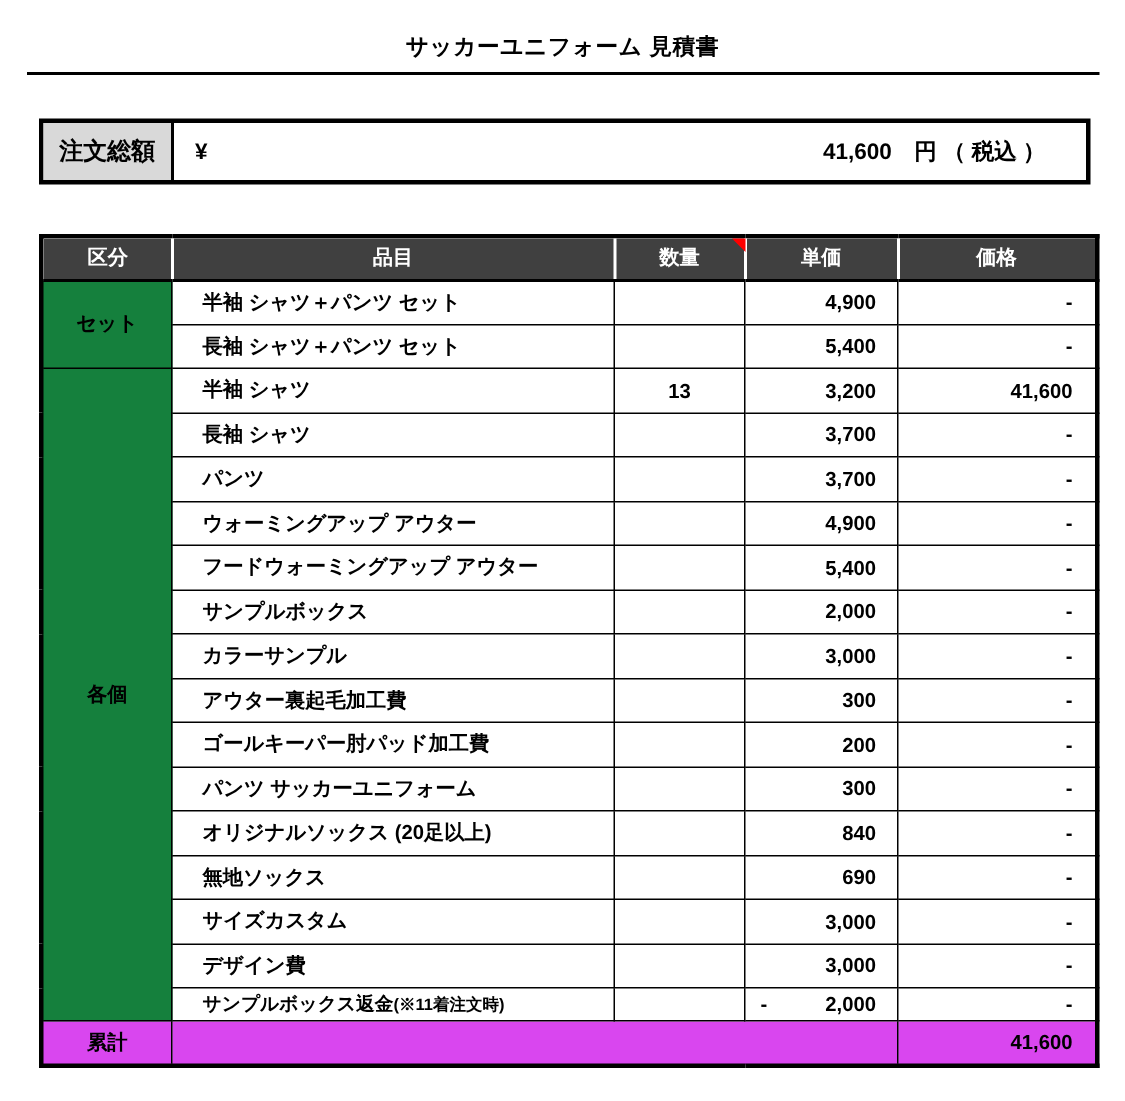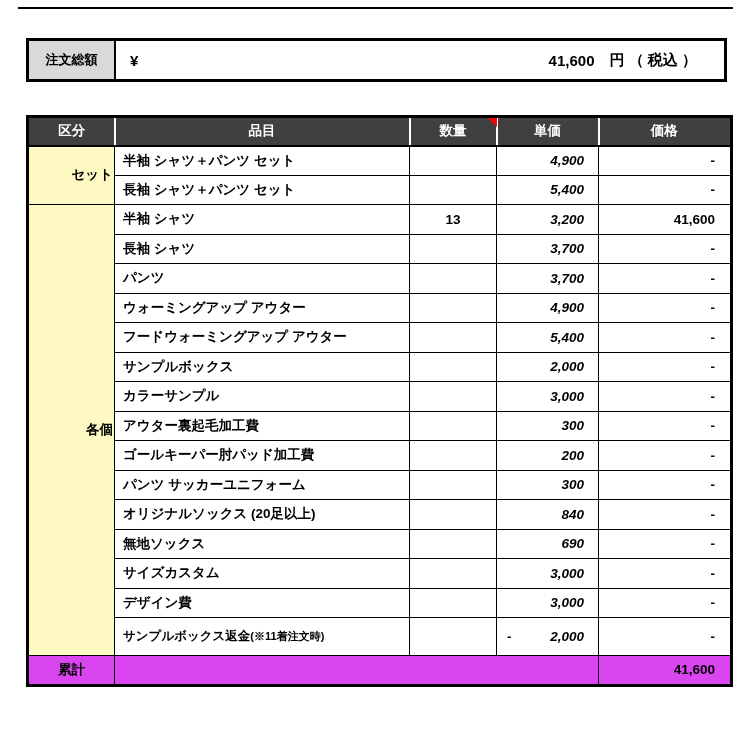--- a/index.html
+++ b/index.html
@@ -30,21 +30,21 @@
     height: 44px;
     border: 3px solid #000;
     align-items: stretch;
   }
   .total-box-label {
     width: 87px;
     flex: 0 0 87px;
     background: #d9d9d9;
     border-right: 2px solid #000;
     display: flex; align-items: center; justify-content: center;
-    font-size: 13px;
+    font-size: 16px;
   }
   .total-box-value {
     flex: 1;
     display: flex; align-items: center; justify-content: space-between;
     padding: 0 27px 0 14px;
     font-size: 15px;
   }
   .total-amount-wrap { display: flex; gap: 15px; align-items: center; }
   
   table.quote {
@@ -76,48 +76,48 @@
   }
   .comment-marker {
     position: absolute;
     top: 0; right: 0;
     width: 0; height: 0;
     border-top: 9px solid #ff0000;
     border-left: 9px solid transparent;
     z-index: 2;
   }
   td.cat {
-    background: #fef9c3;
-    text-align: right;
+    background: #15803d;
+    text-align: center;
     vertical-align: middle;
   }
-  td.item { text-align: left; padding-left: 8px; vertical-align: middle; }
+  td.item { text-align: left; padding-left: 20px; vertical-align: middle; }
   td.item .note { font-size: 11px; }
   td.qty { text-align: center; vertical-align: middle; }
   td.unit { vertical-align: middle; padding: 0; }
   .unit-flex {
     display: flex; justify-content: space-between; align-items: center;
     padding: 0 14px 0 10px;
-    font-style: italic;
   }
   td.price { text-align: right; padding-right: 15px; vertical-align: middle; }
-  tbody tr:last-child td { height: 38px; }
+  tbody tr:last-child td { height: 22px; }
   tbody tr:last-child td.item { font-size: 12.5px; }
   tfoot td {
     background: #d946ef;
     height: 25px;
   }
   tfoot td.total-label { text-align: center; vertical-align: middle; }
   tfoot td.total-price { text-align: right; padding-right: 15px; vertical-align: middle; }
 </style>
 </head>
 <body>
 
 <div>
 
+  <div class="page-title">サッカーユニフォーム 見積書</div>
   <hr class="title-rule">
 
   <div class="total-box">
     <div class="total-box-label">注文総額</div>
     <div class="total-box-value">
       <span>¥</span>
       <span class="total-amount-wrap">
         <span>41,600</span>
         <span>円 （ 税込 ）</span>
       </span>

